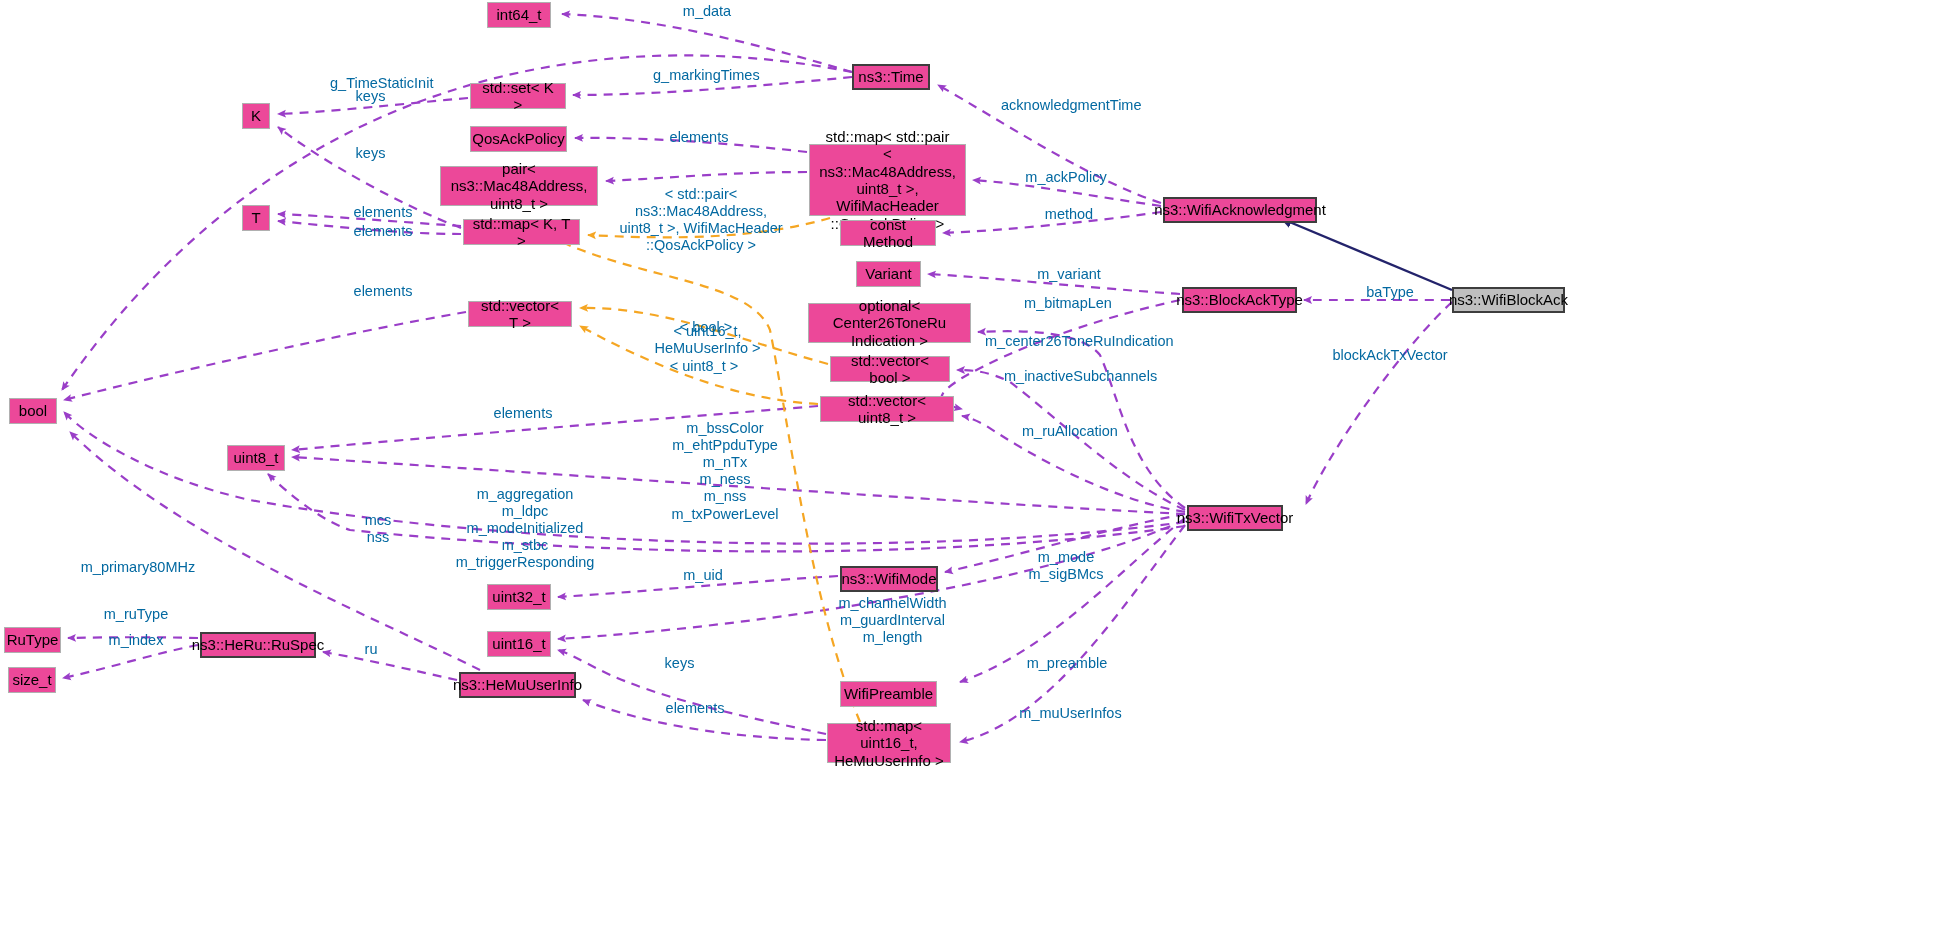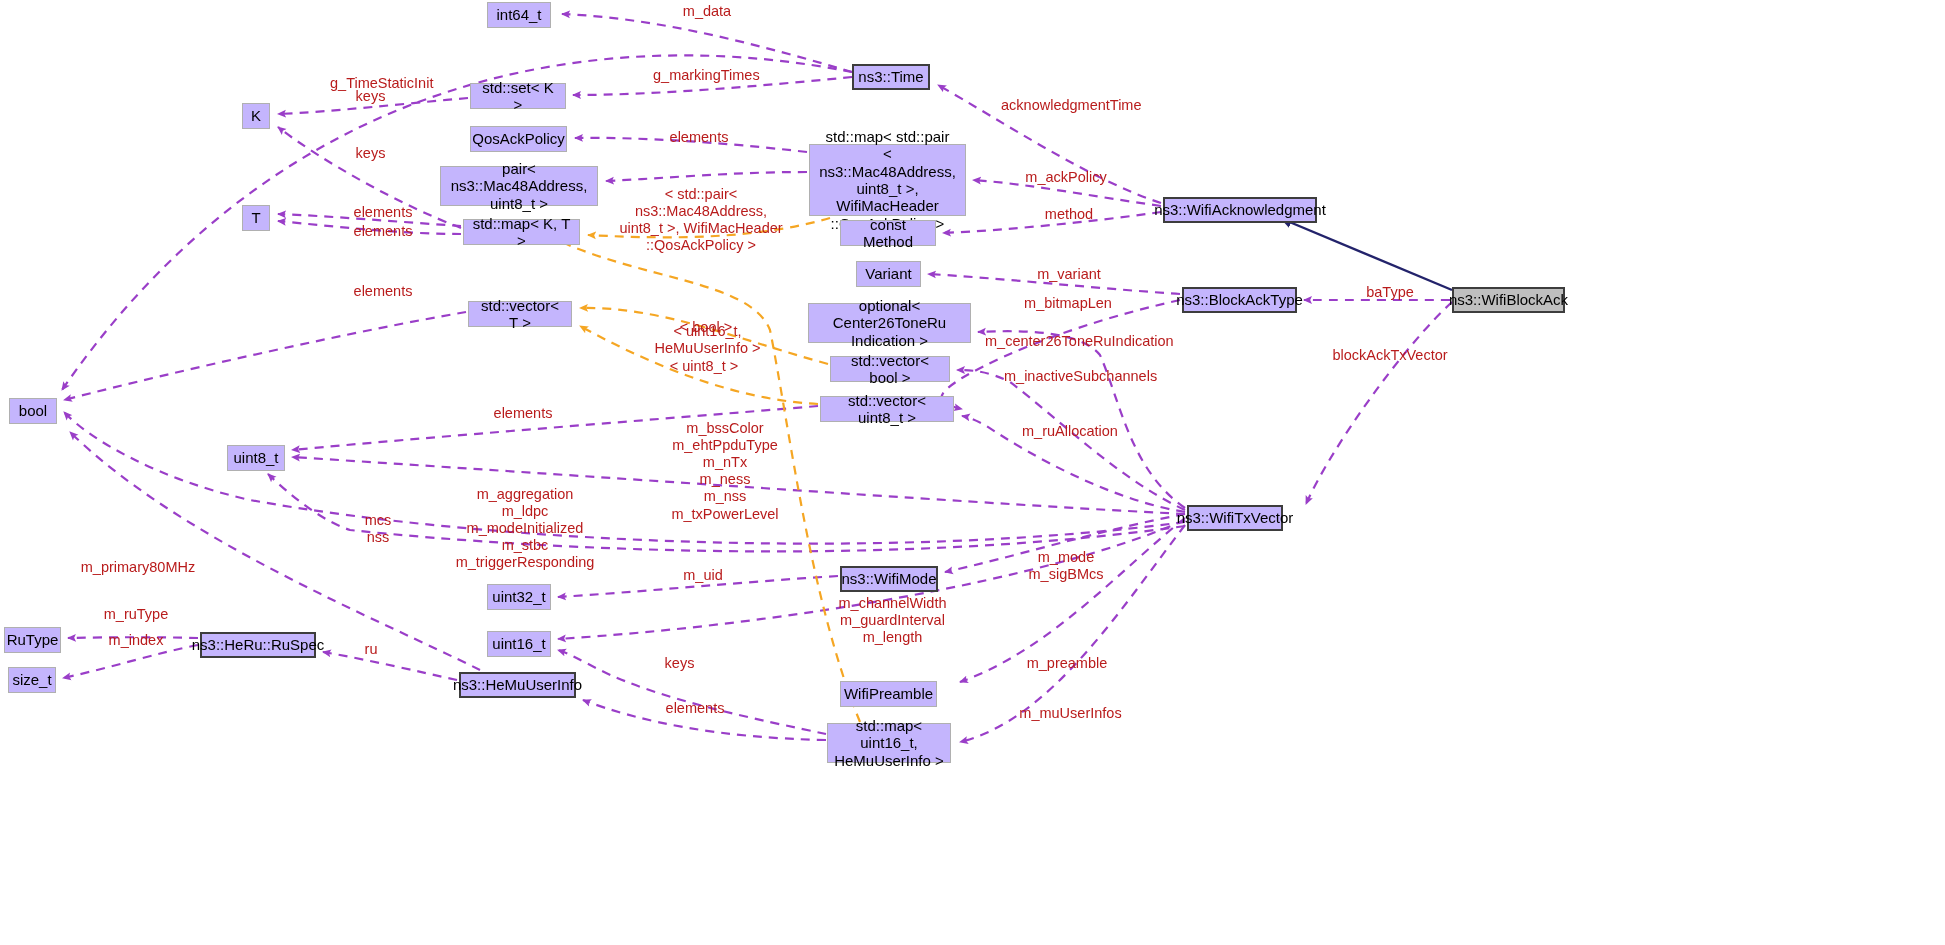--- a/index.html
+++ b/index.html
@@ -22,40 +22,40 @@
     width: 1945px;
     height: 945px;
   }
   .node {
     position: absolute;
     box-sizing: border-box;
     display: flex;
     align-items: center;
     justify-content: center;
     text-align: center;
-    background: #c4b5fd;
+    background: #ec4899;
     border: 1px solid #b0b0b0;
     color: #000000;
     font-size: 15px;
     line-height: 1.16;
     white-space: pre-line;
     padding: 1px 6px;
     z-index: 5;
   }
   .node.strong {
     border: 2px solid #3d3d3d;
   }
   .node.focus {
     border: 2px solid #3d3d3d;
     background: #bfbfbf;
   }
   .edge-label {
     position: absolute;
     font-size: 14.5px;
-    color: #b91c1c;
+    color: #0369a1;
     white-space: pre-line;
     text-align: center;
     line-height: 1.18;
     z-index: 6;
     background: transparent;
   }
 </style>
 </head>
 <body>
 

